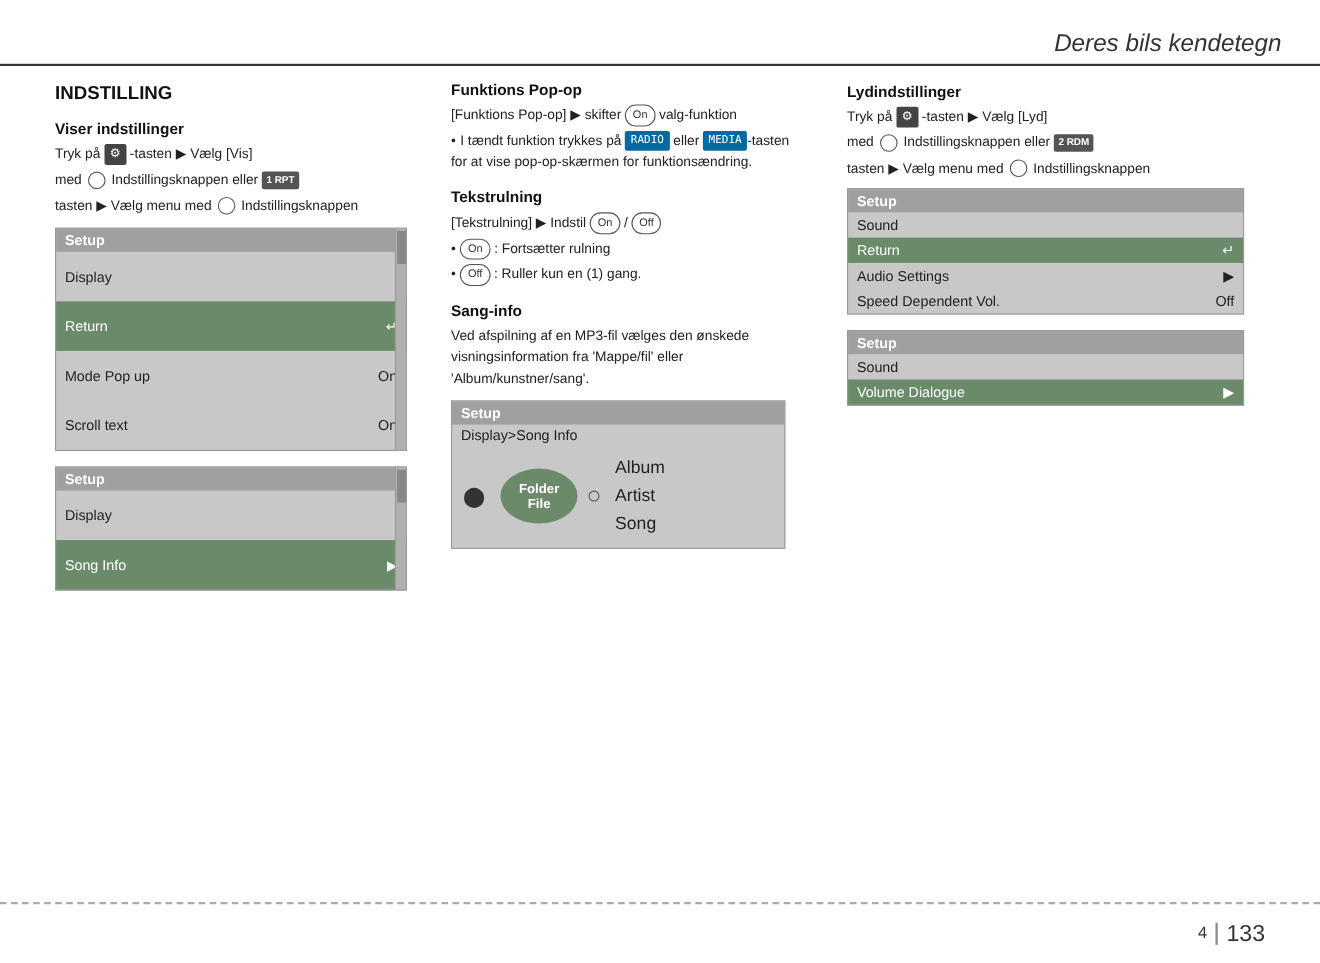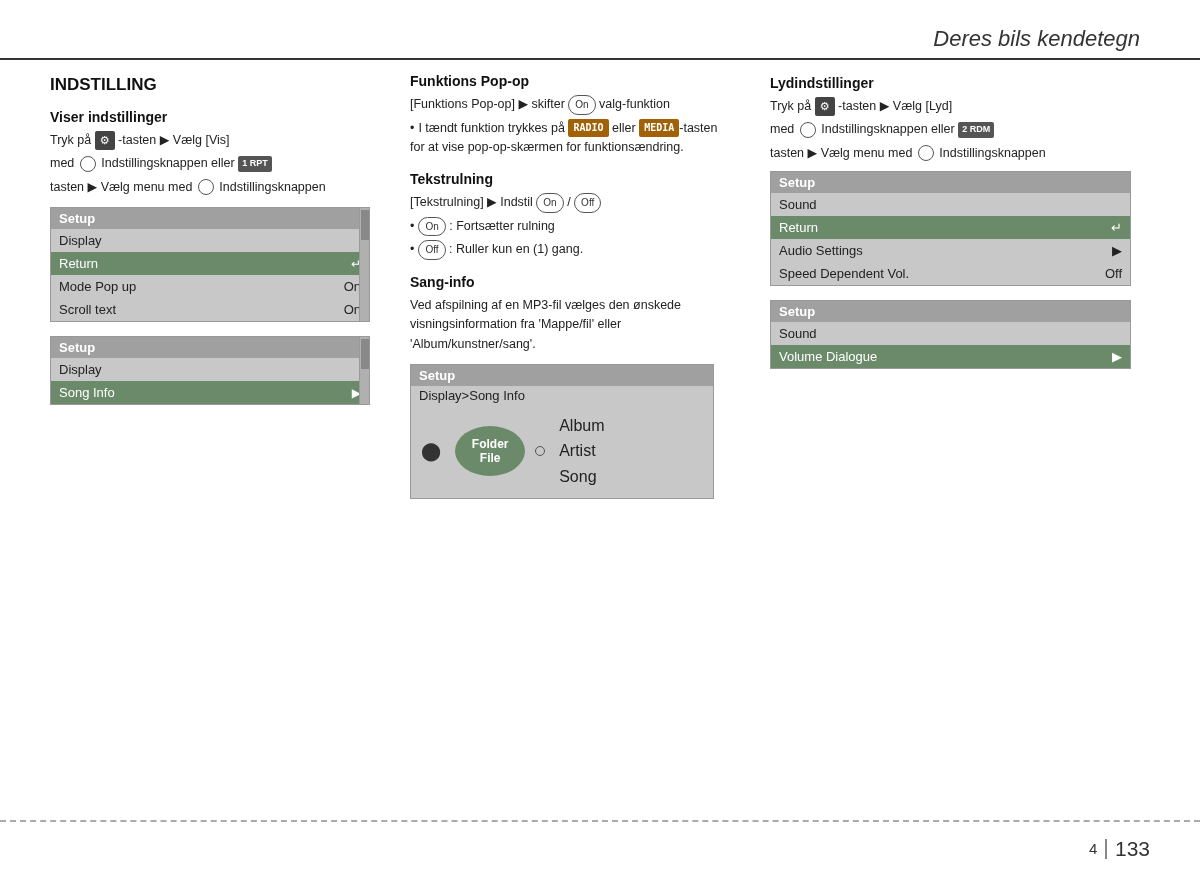--- a/index.html
+++ b/index.html
@@ -15,21 +15,21 @@
     
     .header-bar {
       position: absolute;
       top: 0;
       left: 0;
       right: 0;
       height: 60px;
       display: flex;
       align-items: flex-end;
       justify-content: flex-end;
-      padding-right: 60px;
+      padding-right: 35px;
       padding-bottom: 6px;
       border-bottom: 2px solid #333;
     }
     .header-title {
       font-size: 22px;
       color: #333;
       font-style: italic;
     }
 
     
@@ -81,24 +81,24 @@
     .body-text {
       font-size: 12.5px;
       color: #222;
       line-height: 1.55;
       margin-bottom: 4px;
     }
 
     
     .badge {
       display: inline-block;
-      background: #a16207;
+      background: #0369a1;
       color: #fff;
       font-size: 10px;
-      font-weight: bold;
+      font-weight: normal;
       padding: 1px 5px;
       border-radius: 2px;
       vertical-align: middle;
       font-family: monospace;
     }
     .badge-on {
       display: inline-block;
       border: 1.5px solid #555;
       color: #333;
       font-size: 10px;
@@ -150,21 +150,21 @@
     
     .menu-box {
       background: #c8c8c8;
       border: 1px solid #999;
       margin-top: 10px;
       font-size: 13px;
       width: 100%;
       position: relative;
     }
     .menu-box .menu-row {
-      padding: 4px 8px;
+      padding: 15px 8px;
       color: #222;
       display: flex;
       justify-content: space-between;
       align-items: center;
     }
     .menu-box .menu-row.selected {
       background: #6a8a6a;
       color: #fff;
     }
     .menu-box .menu-row.header-row {

